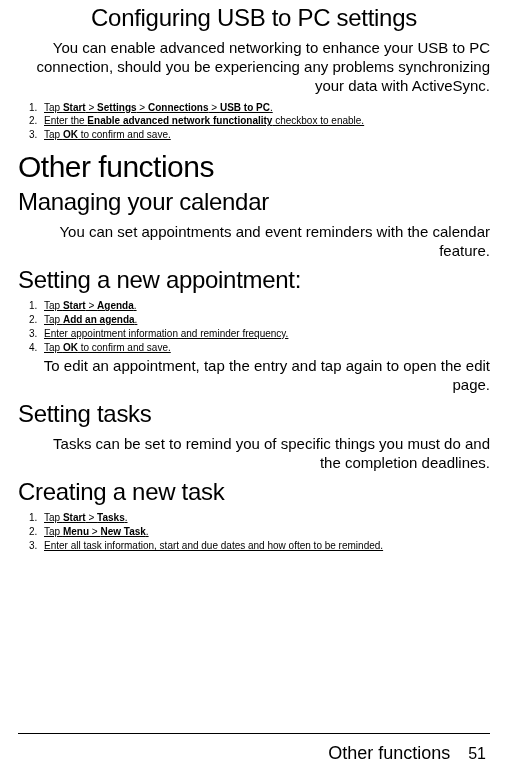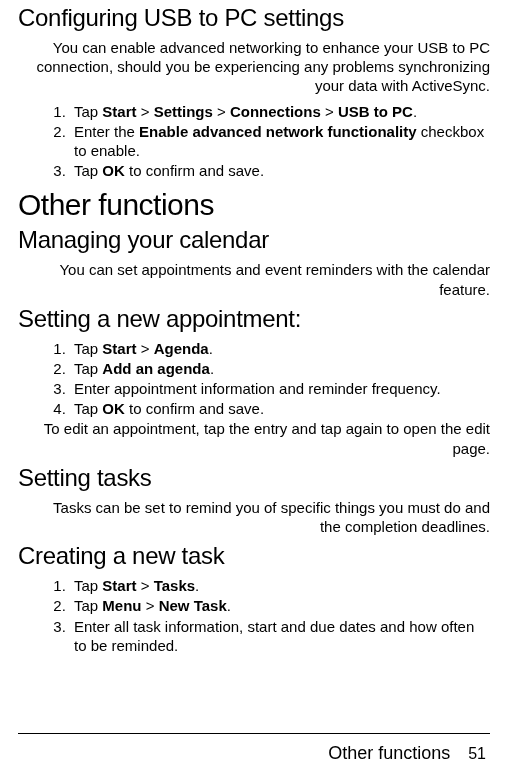--- a/index.html
+++ b/index.html
@@ -11,20 +11,21 @@
       color: #000;
       padding: 0 18px;
       position: relative;
     }
     h1.section-heading {
       font-size: 24px;
       font-weight: 400;
       margin-top: 4px;
       margin-bottom: 6px;
       letter-spacing: -0.3px;
+      text-align: center;
     }
     h1.major-heading {
       font-size: 30px;
       font-weight: 400;
       margin-top: 8px;
       margin-bottom: 2px;
       letter-spacing: -0.5px;
     }
     h2.sub-heading {
       font-size: 24px;
@@ -35,23 +36,24 @@
     }
     p.body-text {
       font-size: 15px;
       line-height: 1.28;
       margin-left: 14px;
       margin-bottom: 6px;
       text-align: right;
     }
     ol {
       list-style: decimal;
-      margin-left: 52px;
-      font-size: 15px;
+      margin-left: 22px;
+      font-size: 10px;
       line-height: 1.28;
+      text-decoration: underline;
     }
     ol li {
       padding-left: 4px;
       margin-bottom: 1px;
     }
     .bold { font-weight: 700; }
     .footer {
       position: absolute;
       bottom: 10px;
       right: 22px;

